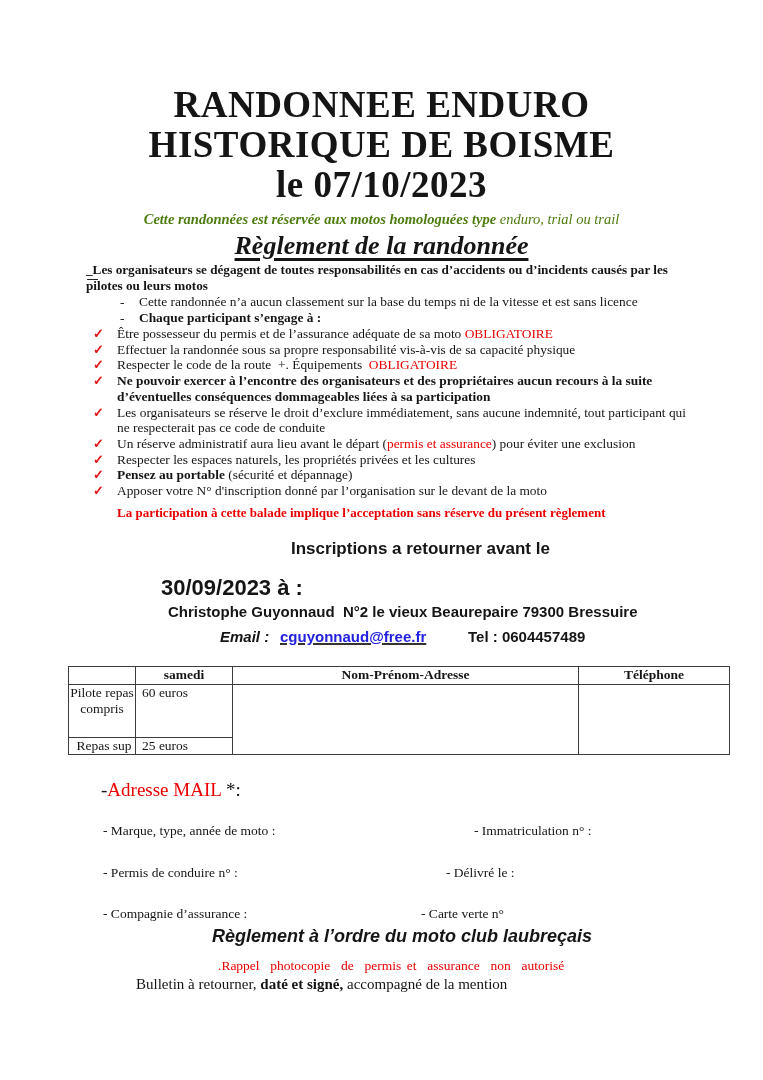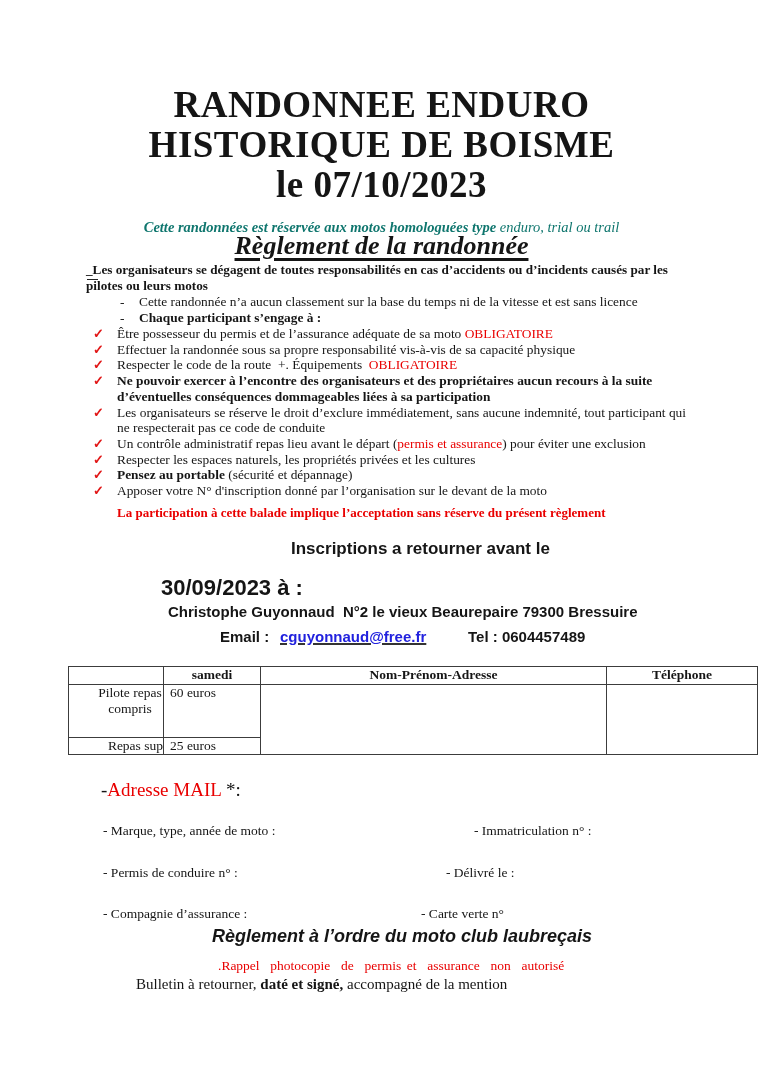--- a/index.html
+++ b/index.html
@@ -8,21 +8,21 @@
     font-family:"Liberation Serif",serif;color:#151515;overflow:hidden;
   }
   .abs{position:absolute;}
   .center{width:763px;left:0;text-align:center;}
   .red{color:#e90000;}
   .b{font-weight:bold;}
   .pw{white-space:pre-wrap;}
 
   
   .doc-title{top:85px;font-weight:bold;font-size:37px;line-height:40px;letter-spacing:.5px;}
-  .homolog{top:219px;font-weight:bold;font-style:italic;font-size:14.5px;color:#0f766e;}
+  .homolog{top:211px;font-weight:bold;font-style:italic;font-size:14.5px;color:#4d7c0f;}
   .homolog .light{font-weight:normal;}
   .rules-heading{
     top:231px;font-weight:bold;font-style:italic;font-size:26px;
     text-decoration:underline;text-decoration-thickness:2.5px;text-underline-offset:4px;
   }
 
   
   .intro{top:262px;left:86px;width:620px;font-weight:bold;font-size:13.2px;line-height:16px;}
   .intro .l2{position:relative;display:block;}
   .intro .l2::before{content:"";position:absolute;left:1px;top:1px;width:11px;border-top:1.5px solid #222;}
@@ -34,37 +34,37 @@
   .check-item .check{position:absolute;left:93px;top:0;color:#e11717;font-weight:bold;font-size:13px;}
   .check-item .ln, .check-item .ln span{white-space:pre-wrap;}
   .check-item .line2{display:block;}
   .acceptance{top:505px;left:117px;font-weight:bold;font-size:13px;color:#e90000;}
 
   
   .sans{font-family:"Liberation Sans",sans-serif;}
   .ins-heading{top:539px;left:291px;font-weight:bold;font-size:17px;}
   .ins-deadline{top:575px;left:161px;font-weight:bold;font-size:22px;}
   .ins-contact{top:603px;left:168px;font-weight:bold;font-size:15px;}
-  .ins-email-label{top:628px;left:220px;font-weight:bold;font-size:15px;}
+  .ins-email-label{top:628px;left:220px;font-weight:bold;font-size:15px;font-style:italic;}
   .ins-email-link{top:628px;left:280px;font-weight:bold;font-size:15px;color:#2121de;
       text-decoration:underline;text-decoration-color:#333;text-decoration-thickness:1.5px;cursor:pointer;}
   .ins-tel{top:628px;left:468px;font-weight:bold;font-size:15px;}
 
   
   .pricing{top:666px;left:68px;border-collapse:collapse;table-layout:fixed;width:657px;font-size:13.5px;}
   .pricing td{border:1.5px solid #3c3c3c;padding:0;vertical-align:top;line-height:16px;}
   .pricing .hrow td{height:17px;font-weight:bold;text-align:center;}
-  .pricing .c1{width:66px;padding-left:28px;}
+  .pricing .c1{width:66px;}
   .pricing .c2{width:96px;}
   .pricing .c3{width:345px;}
   .pricing .c4{width:150px;}
   .pricing .r1 td{height:52px;}
   .pricing .r2 td{height:15px;}
   .pricing .lblc{text-align:center;}
-  .pricing .lbll{text-align:right;padding-left:20px;}
+  .pricing .lbll{text-align:center;padding-left:4px;}
   .pricing .price{text-align:left;padding-left:6px;}
 
   
   .mail-line{top:779px;left:101px;font-size:19px;}
   .form-row{left:0;width:763px;font-size:13.5px;}
   .form-row .lft{position:absolute;left:103px;top:0;}
   .form-row .rgt{position:absolute;top:0;}
   .fr1{top:823px;} .fr1 .rgt{left:474px;}
   .fr2{top:865px;} .fr2 .rgt{left:446px;}
   .fr3{top:906px;} .fr3 .rgt{left:421px;}
@@ -125,21 +125,21 @@
       <span class="ln"><span>Ne pouvoir exercer à l’encontre des organisateurs et des propriétaires aucun recours à la suite</span><span class="line2">d’éventuelles conséquences dommageables liées à sa participation</span></span>
     </div>
 
     <div class="check-item" style="width:610px;">
       <span class="check">✓</span>
       <span class="ln"><span>Les organisateurs se réserve le droit d’exclure immédiatement, sans aucune indemnité, tout participant qui</span><span class="line2">ne respecterait pas ce code de conduite</span></span>
     </div>
 
     <div class="check-item">
       <span class="check">✓</span>
-      <span class="ln"><span>Un contrôle administratif repas lieu avant le départ (</span><span class="red">permis et assurance</span><span>) pour éviter une exclusion</span></span>
+      <span class="ln"><span>Un réserve administratif aura lieu avant le départ (</span><span class="red">permis et assurance</span><span>) pour éviter une exclusion</span></span>
     </div>
 
     <div class="check-item">
       <span class="check">✓</span>
       <span class="ln"><span>Respecter les espaces naturels, les propriétés privées et les cultures</span></span>
     </div>
 
     <div class="check-item">
       <span class="check">✓</span>
       <span class="ln"><span class="b">Pensez au portable</span><span> (sécurité et dépannage)</span></span>

